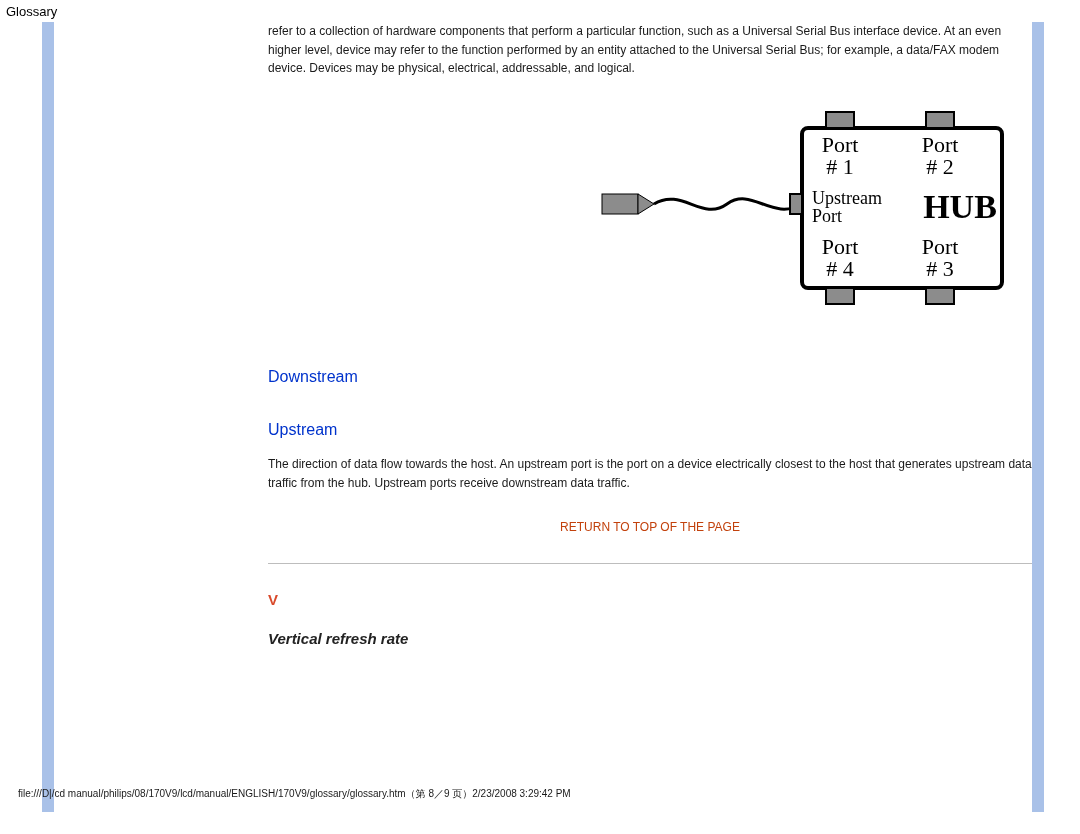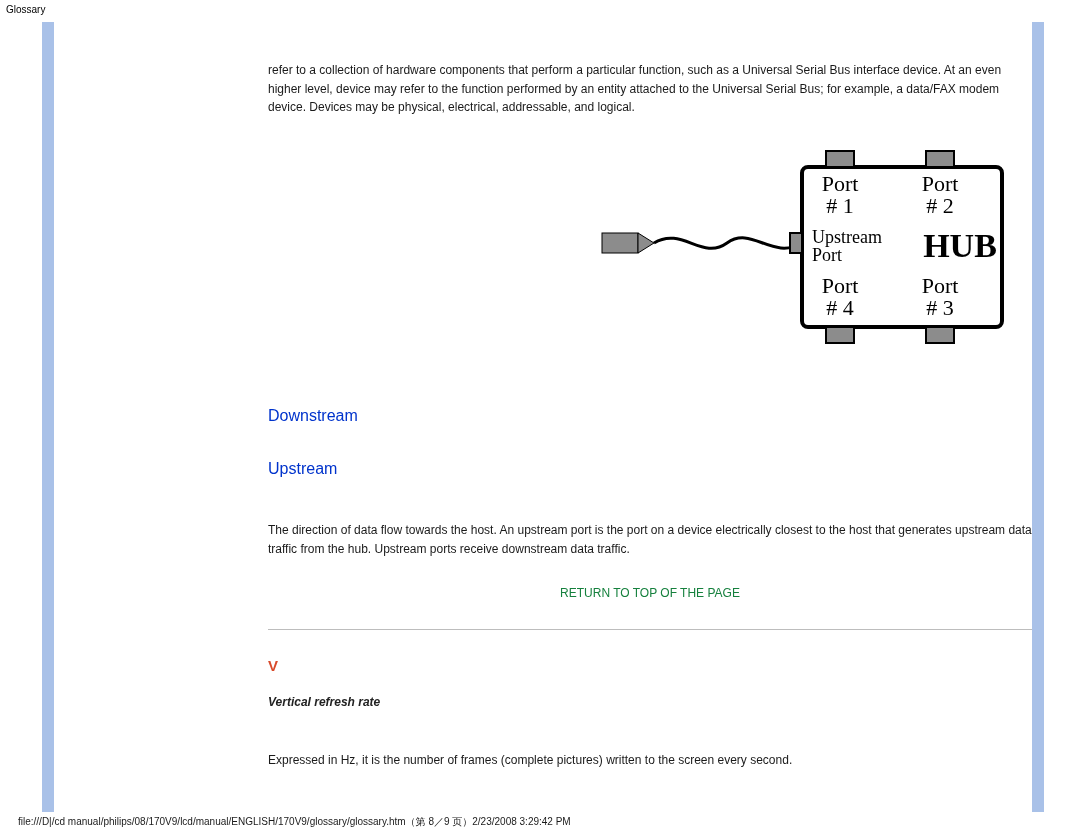--- a/index.html
+++ b/index.html
@@ -1,31 +1,31 @@
 <!DOCTYPE html>
 <html><head>
 <meta charset="utf-8">
 <style>
   * { box-sizing: border-box; margin: 0; padding: 0; }
   html, body { width: 1080px; height: 834px; background: #fff; font-family: Arial, Helvetica, sans-serif; }
-  .page-title { font-size: 10px; color: #000; padding: 4px 12px 0 6px; }
+  .page-title { font-size: 13px; color: #000; padding: 4px 12px 0 6px; }
   .outer { position: relative; width: 1080px; }
   .left-bar { position: absolute; left: 42px; top: 22px; width: 12px; height: 790px; background: #a9c1e8; }
   .right-bar { position: absolute; left: 1032px; top: 22px; width: 12px; height: 790px; background: #a9c1e8; }
   .content { position: absolute; left: 268px; top: 22px; width: 764px; font-size: 12px; color: #1a1a1a; line-height: 1.55; }
   .para { margin-bottom: 14px; }
   .diagram-wrap { width: 100%; text-align: right; margin: 10px 0 18px 0; }
   .term-label { color: #0033cc; font-size: 16px; margin: 28px 0 12px 0; }
   .top-margin-lg { margin-top: 38px; }
-  .return-link { color: #15803d; font-size: 12px; text-align: center; margin: 26px 0 26px 0; cursor: pointer; }
+  .return-link { color: #c2410c; font-size: 12px; text-align: center; margin: 26px 0 26px 0; cursor: pointer; }
   .rule { border: 0; border-top: 1px solid #bdbdbd; margin: 18px 0 24px 0; }
   .section-letter { color: #d94a2b; font-size: 15px; font-weight: bold; margin-bottom: 16px; }
-  .section-heading { font-size: 12px; font-weight: bold; font-style: italic; color: #222; margin-bottom: 14px; }
-  .body-text { font-size: 12px; color: #1a1a1a; line-height: 1.55; margin-top: 39px; }
-  .footer-line { position: absolute; left: 18px; top: 815px; font-size: 10px; color: #1a1a1a; white-space: nowrap; }
+  .section-heading { font-size: 15px; font-weight: bold; font-style: italic; color: #222; margin-bottom: 14px; }
+  .body-text { font-size: 12px; color: #1a1a1a; line-height: 1.55; }
+  .footer-line { position: absolute; left: 18px; top: 787px; font-size: 10px; color: #1a1a1a; white-space: nowrap; }
   svg { display: inline-block; }
 </style>
 </head>
 <body>
 
 <div class="outer">
   <div class="page-title">Glossary</div>
   <div class="left-bar"></div>
   <div class="right-bar"></div>
 
@@ -69,18 +69,17 @@
 
     <div class="term-label">Upstream</div>
     <div class="para body-text">The direction of data flow towards the host. An upstream port is the port on a device electrically closest to the host that generates upstream data traffic from the hub. Upstream ports receive downstream data traffic.</div>
 
     <div class="return-link">RETURN TO TOP OF THE PAGE</div>
 
     <hr class="rule">
 
     <div class="section-letter">V</div>
     <div class="section-heading">Vertical refresh rate</div>
-    <div class="body-text">Expressed in Hz, it is the number of frames (complete pictures) written to the screen every second.</div>
 
   </div>
 
   <div class="footer-line">file:///D|/cd manual/philips/08/170V9/lcd/manual/ENGLISH/170V9/glossary/glossary.htm（第 8／9 页）2/23/2008 3:29:42 PM</div>
 </div>
 
 </body></html>

